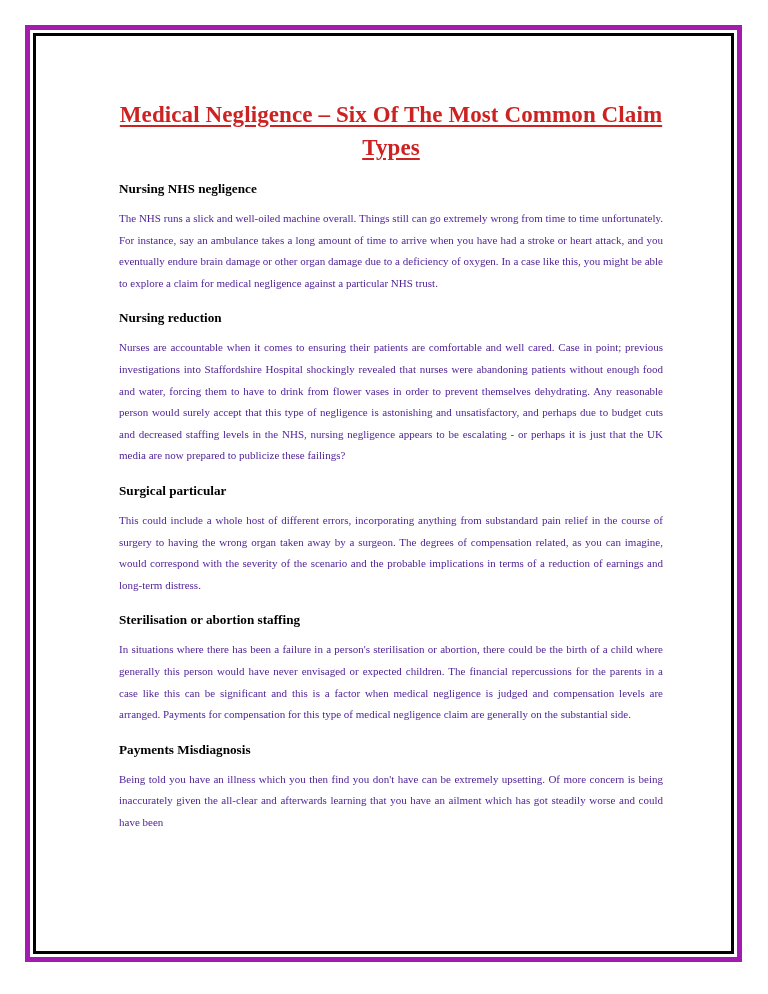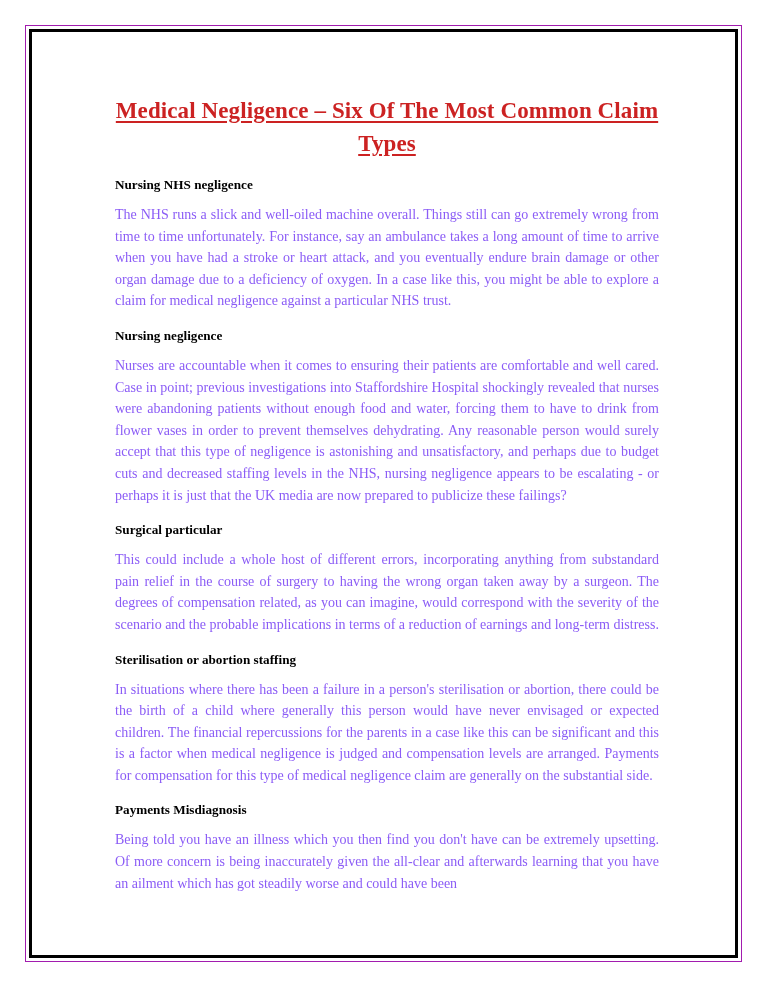--- a/index.html
+++ b/index.html
@@ -15,21 +15,21 @@
     overflow: hidden;
   }
 
   
   .page-frame {
     position: absolute;
     left: 25px;
     top: 25px;
     width: 717px;
     height: 937px;
-    border: 1px solid #a21caf;
+    border: 5px solid #a21caf;
     box-sizing: border-box;
     background: #ffffff;
   }
   .page-frame-inner {
     position: absolute;
     left: 3px;
     top: 3px;
     right: 3px;
     bottom: 3px;
     border: 3px solid #000000;
@@ -68,23 +68,23 @@
     font-size: 13.2px;
     line-height: 17px;
     font-weight: bold;
     color: #000000;
     text-align: left;
   }
 
   
   .body-paragraph {
     margin: 0 0 15px 0;
-    font-size: 14px;
+    font-size: 11px;
     line-height: 21.6px;
-    color: #8b5cf6;
+    color: #4c1d95;
     text-align: justify;
     text-justify: inter-word;
     hyphens: none;
   }
   .body-paragraph.last {
     margin-bottom: 8px;
   }
   .section-block {
     margin-bottom: 8px;
   }
@@ -101,21 +101,21 @@
     <div class="page-content">
 
       <h1 class="doc-title"><span class="title-inner">Medical Negligence – Six Of The Most Common Claim Types</span></h1>
 
       <div class="section-block tight">
         <div class="section-heading">Nursing NHS negligence</div>
         <p class="body-paragraph">The NHS runs a slick and well-oiled machine overall. Things still can go extremely wrong from time to time unfortunately. For instance, say an ambulance takes a long amount of time to arrive when you have had a stroke or heart attack, and you eventually endure brain damage or other organ damage due to a deficiency of oxygen. In a case like this, you might be able to explore a claim for medical negligence against a particular NHS trust.</p>
       </div>
 
       <div class="section-block tight">
-        <div class="section-heading">Nursing negligence</div>
+        <div class="section-heading">Nursing reduction</div>
         <p class="body-paragraph">Nurses are accountable when it comes to ensuring their patients are comfortable and well cared. Case in point; previous investigations into Staffordshire Hospital shockingly revealed that nurses were abandoning patients without enough food and water, forcing them to have to drink from flower vases in order to prevent themselves dehydrating. Any reasonable person would surely accept that this type of negligence is astonishing and unsatisfactory, and perhaps due to budget cuts and decreased staffing levels in the NHS, nursing negligence appears to be escalating - or perhaps it is just that the UK media are now prepared to publicize these failings?</p>
       </div>
 
       <div class="section-block tight">
         <div class="section-heading">Surgical particular</div>
         <p class="body-paragraph">This could include a whole host of different errors, incorporating anything from substandard pain relief in the course of surgery to having the wrong organ taken away by a surgeon. The degrees of compensation related, as you can imagine, would correspond with the severity of the scenario and the probable implications in terms of a reduction of earnings and long-term distress.</p>
       </div>
 
       <div class="section-block tight">
         <div class="section-heading">Sterilisation or abortion staffing</div>

